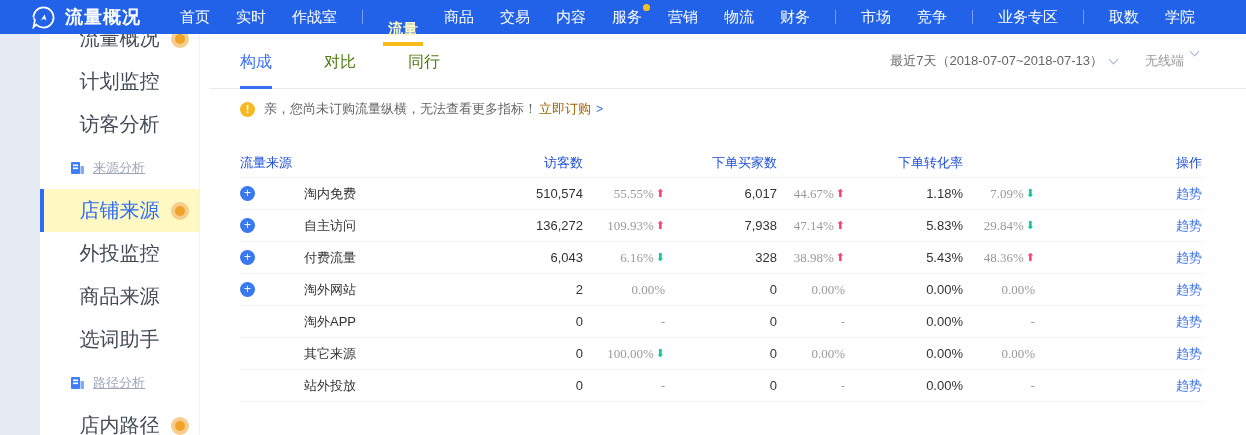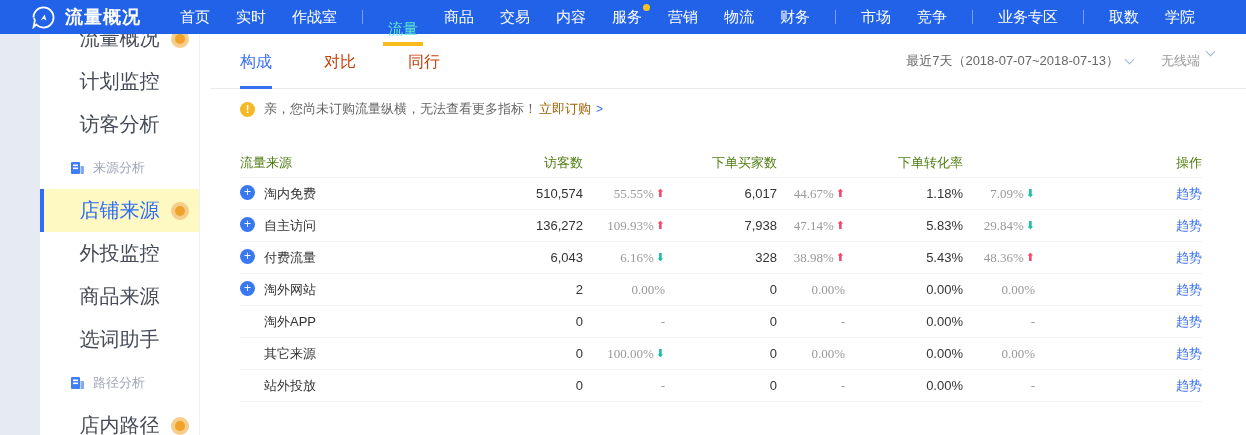--- a/index.html
+++ b/index.html
@@ -7,50 +7,50 @@
     font-family:"Liberation Sans","DejaVu Sans",sans-serif; }
   .stage { position:relative; width:1246px; height:435px; background:#fff; }
 
   
   .topnav { position:absolute; left:0; top:0; width:1246px; height:34px;
     background:#2262e9; display:flex; align-items:center; color:#fff; z-index:10; }
   .logo { width:23px; height:23px; margin-left:32px; margin-right:10px; flex:none; }
   .brand { font-size:18px; font-weight:bold; letter-spacing:1px; margin-right:26px; }
   .nav-item { font-size:15px; height:34px; line-height:34px; padding:0 13px;
     position:relative; cursor:pointer; white-space:nowrap; }
-  .nav-item.active { color:#5eead4; font-weight:normal;margin-top:23px; }
+  .nav-item.active { color:#fef9c3; font-weight:bold;margin-top:23px; }
   .nav-item.active::after { content:""; position:absolute; left:8px; right:8px;
     bottom:0; height:4px; background:#f7bb1c; }
   .nav-item.has-badge::after { content:""; position:absolute; top:4px; right:5px;
     width:7px; height:7px; border-radius:50%; background:#f7c21e; }
   .nav-div { width:1px; height:14px; background:rgba(255,255,255,.4); margin:0 12px; flex:none; }
 
   
   .left-strip { position:absolute; left:0; top:34px; width:40px; height:401px; background:#e6ebf3; }
   .sidebar { position:absolute; left:40px; top:34px; width:160px; height:401px;
     background:#fff; border-right:1px solid #eef1f6; overflow:hidden; }
   .side-item { height:43px; display:flex; align-items:center; justify-content:center;
     font-size:20px; color:#454b57; position:relative; cursor:pointer; }
   .side-item.clipped { margin-top:-17px; }
   .side-item.selected { color:#2e6bf6; background:#fef9c3;text-align:center; }
   .side-item.selected::before { content:""; position:absolute; left:0; top:0;
     bottom:0; width:4px; background:#2e6bf6; }
   .side-section { height:43px; display:flex; align-items:center; padding-left:30px;
-    font-size:13px; color:#a0a6b8; }
+    font-size:13px; color:#a0a6b8;text-decoration:underline; }
   .side-section svg { margin-right:8px; flex:none; }
   .side-badge { position:absolute; right:10px; top:50%; margin-top:-9px; width:18px;
     height:18px; border-radius:50%; background:#f6cd8a; }
   .side-badge::after { content:""; position:absolute; left:4px; top:4px; width:10px;
     height:10px; border-radius:50%; background:#efa32b; }
 
   
   .content { position:absolute; left:210px; top:34px; width:1036px; height:401px; background:#fff; }
-  .tabs-row { height:55px; padding:0 32px 0 30px; border-bottom:1px solid #e8eaee;
+  .tabs-row { height:55px; padding:0 48px 0 30px; border-bottom:1px solid #e8eaee;
     display:flex; align-items:center; }
-  .tab { font-size:16px; color:#c2410c; margin-right:52px; height:55px; line-height:55px;
+  .tab { font-size:16px; color:#4d7c0f; margin-right:52px; height:55px; line-height:55px;
     position:relative; cursor:pointer; }
   .tab.active { color:#3a6ff2; }
   .tab.active::after { content:""; position:absolute; left:0; right:0; bottom:0;
     height:3px; background:#3a6ff2; }
   .filters { margin-left:auto; display:flex; align-items:center; font-size:13px; color:#666; }
   .caret { display:inline-block; width:7px; height:7px; border-right:1.5px solid #9fb6dc;
     border-bottom:1.5px solid #9fb6dc; transform:rotate(45deg); margin:-4px 0 0 7px; }
   .channel { color:#999; margin-left:28px; display:flex; cursor:pointer; }
   .date-sel { display:flex; align-items:center; cursor:pointer; }
 
@@ -58,29 +58,29 @@
   .notice-icon { width:15px; height:15px; border-radius:50%; background:#f6b824; color:#fff;
     font-size:11px; font-weight:bold; display:flex; align-items:center; justify-content:center;
     margin-right:9px; flex:none; }
   .notice-link { color:#a16207; cursor:pointer; margin-left:2px; }
   .notice-arrow { color:#3a6ff2; font-size:12px; margin-left:5px; cursor:pointer; }
 
   
   .table { padding:0 44px 0 30px; margin-top:31px; }
   .grid { display:grid; grid-template-columns:238px 105px 82px 112px 68px 118px 72px 1fr;
     align-items:center; }
-  .thead { height:29px; font-size:13px; color:#4d7c0f; border-bottom:1px solid #eef1f5; }
+  .thead { height:29px; font-size:13px; color:#1d4ed8; border-bottom:1px solid #eef1f5; }
   .trow { height:32px; font-size:13px; color:#333; border-bottom:1px solid #eef1f5; }
   .th-right { text-align:right; }
   .num { text-align:right; color:#333; }
   .chg { display:flex; justify-content:flex-end; align-items:center; color:#999;font-family:Liberation Serif, serif; }
   .arrow { font-size:11px; margin-left:2px; line-height:1; }
   .trend-up { color:#f5466d; }
   .trend-down { color:#13bf9e; }
-  .cell-name { display:flex; align-items:flex-start; }
+  .cell-name { display:flex; align-items:center;gap:40px; }
   .expand { width:15px; height:15px; border-radius:50%; background:#3a78f0; color:#fff;
     font-size:12px; line-height:14px; text-align:center; margin-right:9px; flex:none; cursor:pointer; }
   .expand::before { content:"+"; }
   .expand-ph { width:15px; margin-right:9px; flex:none; }
   .cell-action { text-align:right; }
   .trend-link { color:#3a6ff2; cursor:pointer; }
 </style>
 </head>
 <body>
 

